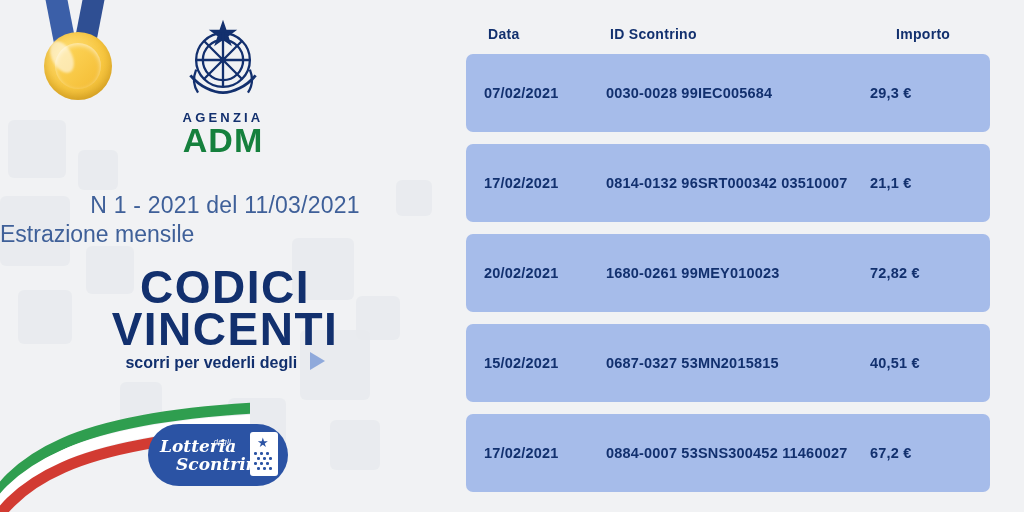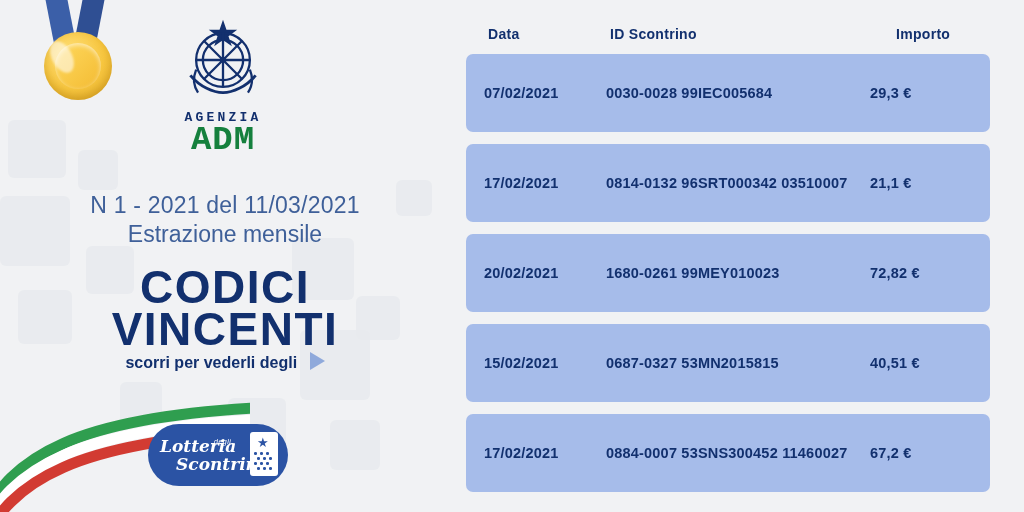--- a/index.html
+++ b/index.html
@@ -50,38 +50,38 @@
   }
   .medal-shine {
     position: absolute; left: 30px; top: 46px;
     width: 20px; height: 34px; border-radius: 50%;
     background: rgba(255,255,255,.55);
     transform: rotate(-28deg);
     filter: blur(1px);
   }
 
   
-  .emblem { position: absolute; left: 158px; top: 12px; width: 130px; text-align: center; font-family: Liberation Mono, monospace; }
+  .emblem { position: absolute; left: 158px; top: 12px; width: 130px; text-align: center; }
   .emblem-art { width: 96px; height: 96px; margin: 0 auto; display: block; }
   .emblem-agenzia {
     font-size: 13px; letter-spacing: 3.2px; color: #13306e;
     font-weight: 700; margin-top: 2px;
   }
   .emblem-adm {
     font-size: 34px; letter-spacing: 1px; color: #15803d;
     font-weight: 700; line-height: 1.05; margin-top: -2px;
   }
 
   
   .draw-line1 {
     position: absolute; left: 0; top: 192px; width: 450px; text-align: center;
     font-size: 23px; color: #3f6099; font-weight: 400; letter-spacing: .2px;
   }
   .draw-line2 {
-    position: absolute; left: 0; top: 221px; width: 450px; text-align: center;
+    position: absolute; left: 0; top: 221px; width: 450px; 
     font-size: 23px; color: #3f6099; font-weight: 400;
   }
   .title1, .title2 {
     position: absolute; left: 0; width: 450px; text-align: center;
     font-size: 46px; font-weight: 700; color: #12306e; letter-spacing: 1.5px;
     line-height: 1;
   }
   .title1 { top: 264px; }
   .title2 { top: 306px; }
   .scroll-hint {

